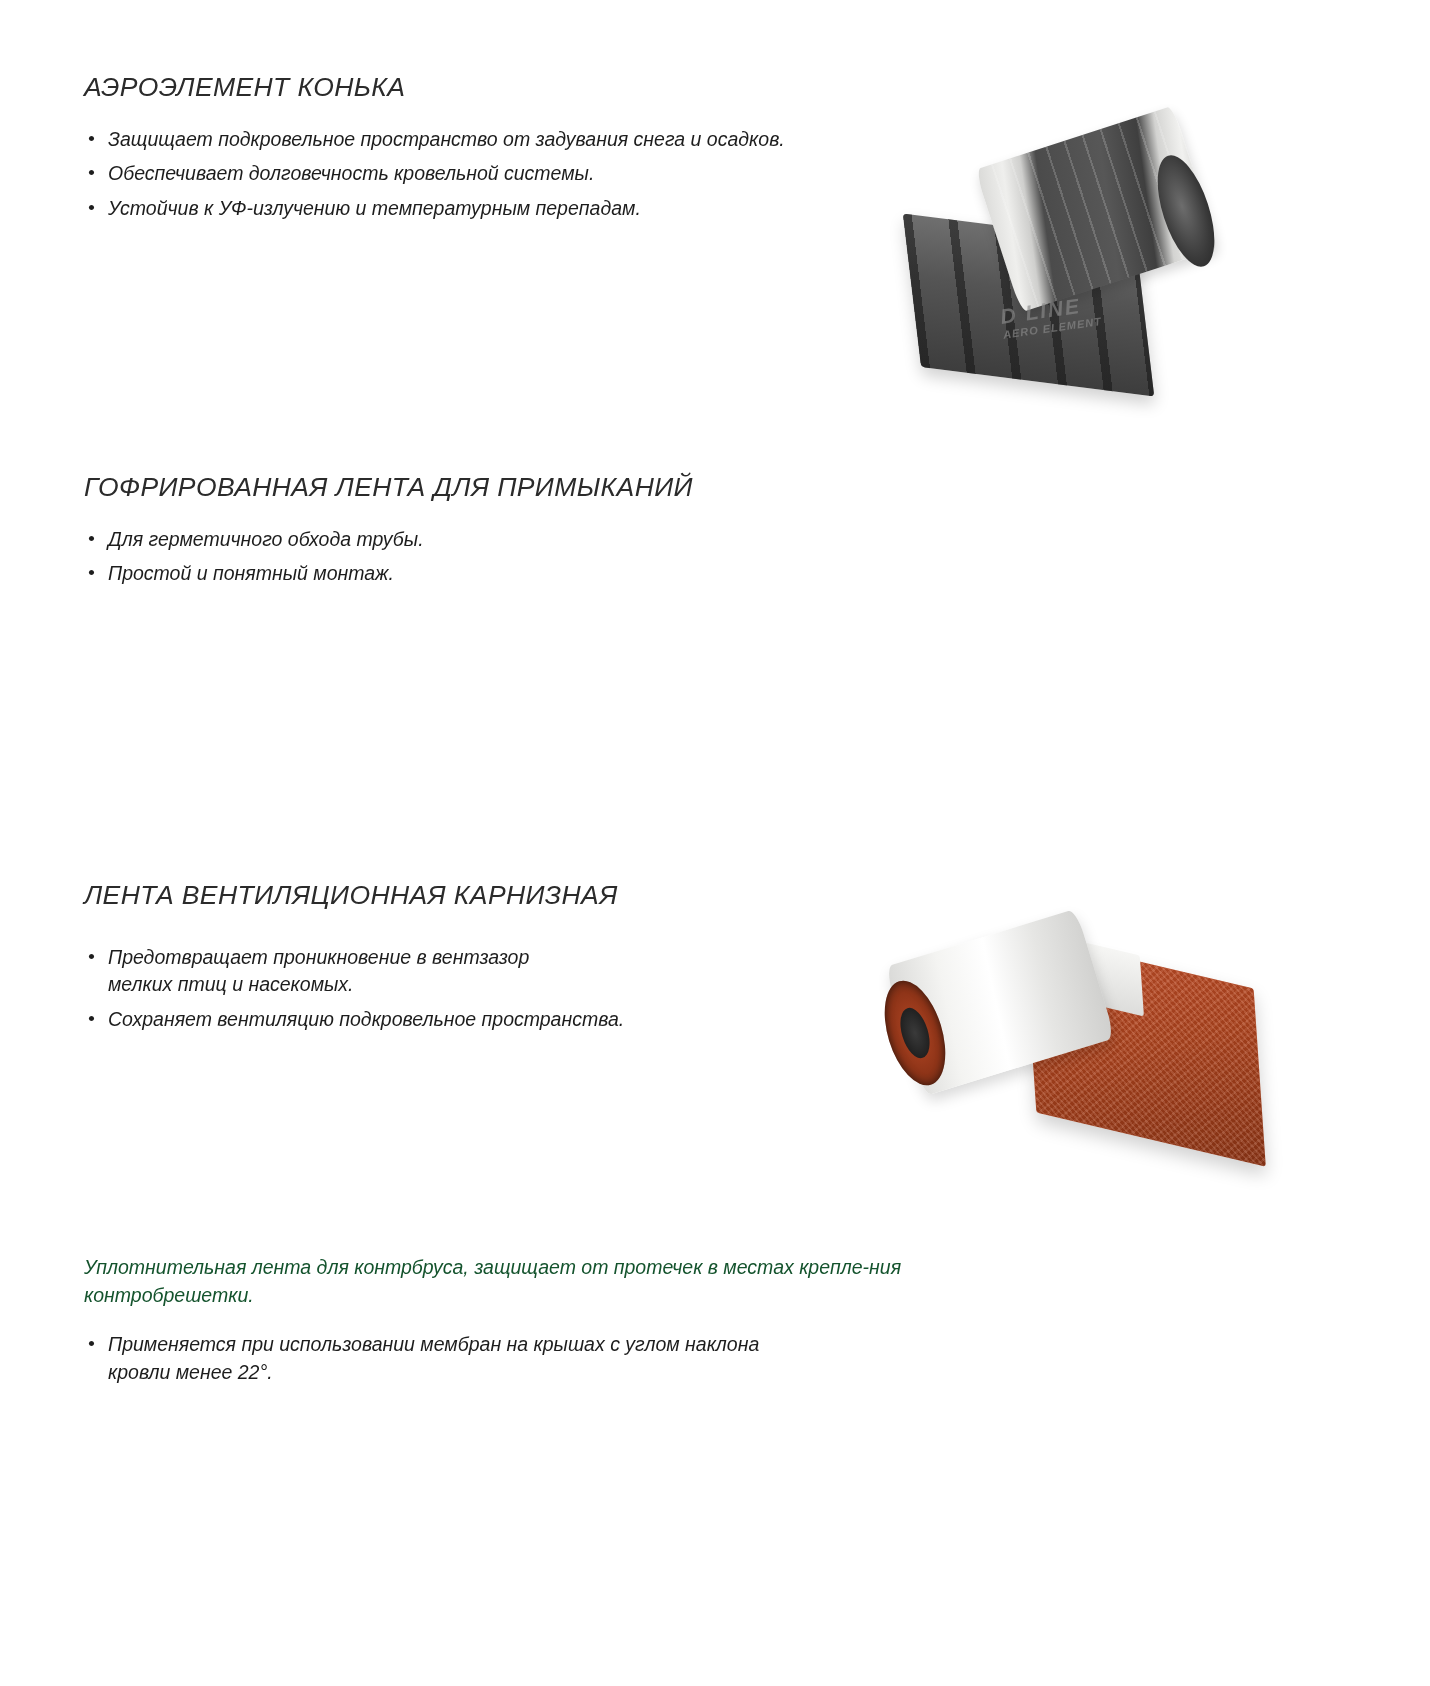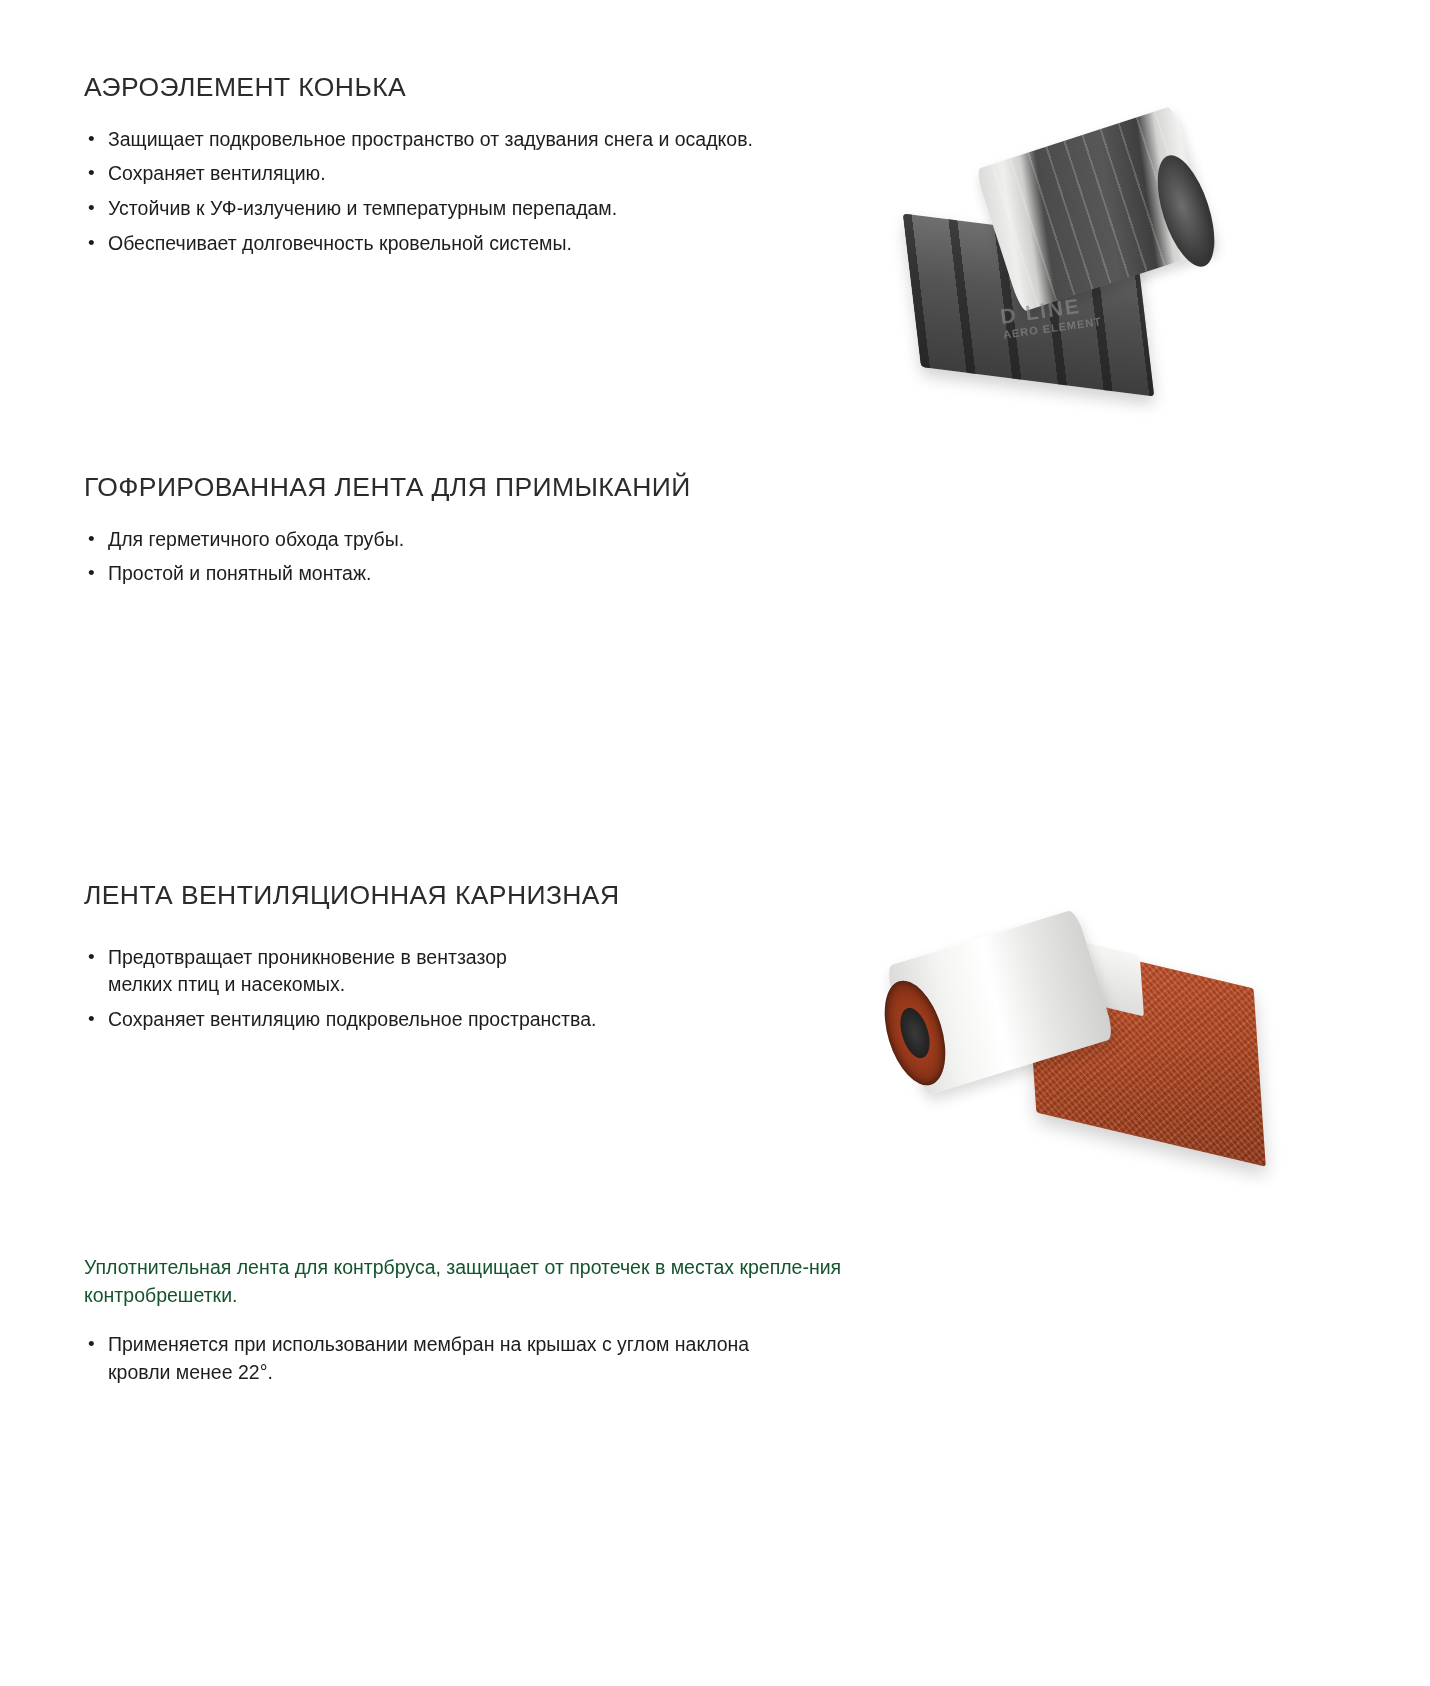--- a/index.html
+++ b/index.html
@@ -13,20 +13,21 @@
     position: relative;
     font-family: "Liberation Sans", sans-serif;
     color: #1a1a1a;
     overflow: hidden;
   }
 
   .page {
     position: relative;
     width: 1430px;
     height: 1444px;
+    font-style: italic;
   }
 
   .section {
     position: absolute;
     left: 0;
     width: 1430px;
   }
 
   .text-col {
     position: absolute;
@@ -195,23 +196,22 @@
 </head>
 <body>
 
 <div class="page">
 
   <div class="section" style="top:72px;">
     <div class="text-col">
       <h2 class="sec-title">АЭРОЭЛЕМЕНТ КОНЬКА</h2>
       <ul class="bullets">
         <li>Защищает подкровельное пространство от задувания снега и осадков.</li>
-        <li>Сохраняет вентиляцию.</li>
+        <li>Обеспечивает долговечность кровельной системы.</li>
         <li>Устойчив к УФ-излучению и температурным перепадам.</li>
-        <li>Обеспечивает долговечность кровельной системы.</li>
       </ul>
     </div>
 
     <div class="img-wrap img1">
       <div class="roll1-tail"></div>
       <div class="roll1-tail-stripes"></div>
       <div class="roll1-body"></div>
       <div class="roll1-ribs"></div>
       <div class="roll1-end"></div>
       <div class="roll1-text">

